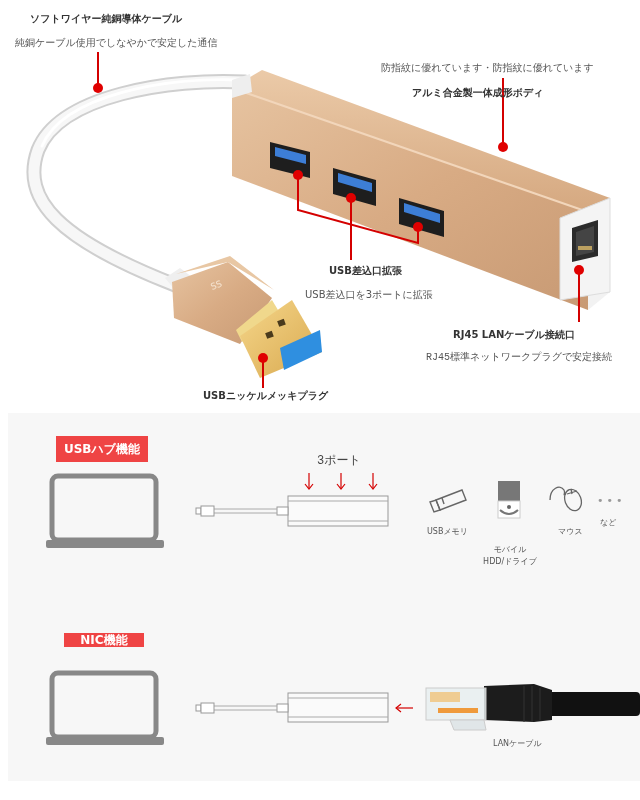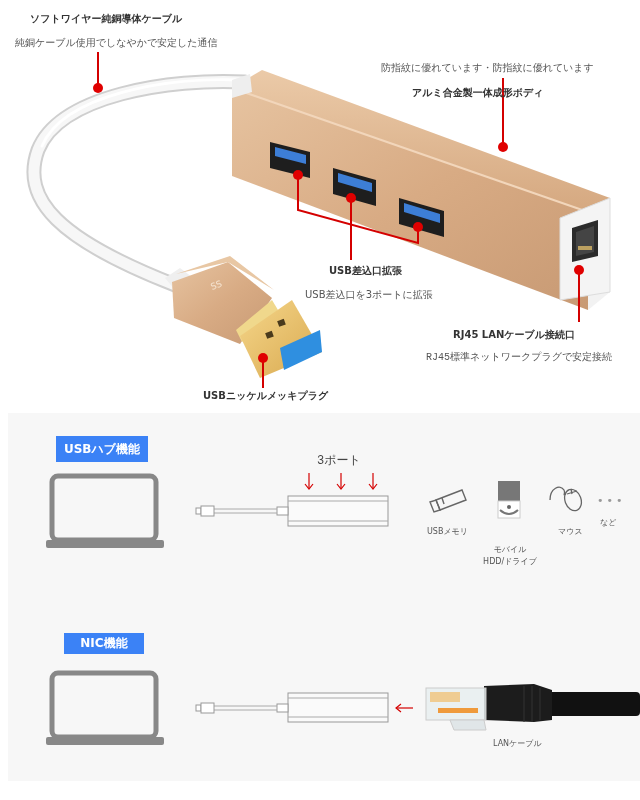--- a/index.html
+++ b/index.html
@@ -10,21 +10,21 @@
 
   
   .c-title { font-weight: bold; font-size: 10px; color: #333; white-space: nowrap; }
   .c-sub { font-size: 10px; color: #555; white-space: nowrap; }
 
   
   #product { position: absolute; left: 0; top: 0; width: 640px; height: 410px; }
 
   
   .panel { position: absolute; left: 8px; top: 413px; width: 632px; height: 368px; background: #f7f7f7; }
-  .badge { position: absolute; background: #3b82f6; color: #fff; font-weight: bold; font-size: 12px;
+  .badge { position: absolute; background: #ef4444; color: #fff; font-weight: bold; font-size: 12px;
            display: flex; align-items: center; justify-content: center; white-space: nowrap; }
   .diagram-label { position: absolute; font-size: 12px; color: #444; white-space: nowrap; }
   .dev-label { position: absolute; font-size: 8px; color: #555; text-align: center; white-space: nowrap; line-height: 12px; }
 </style>
 </head>
 <body>
 
 <svg id="product" viewBox="0 0 640 410" xmlns="http://www.w3.org/2000/svg">
   <defs>
     <linearGradient id="gold" x1="0" y1="0" x2="1" y2="1">
@@ -191,21 +191,21 @@
     <ellipse cx="25" cy="18" rx="8" ry="11" transform="rotate(-20 25 18)"></ellipse>
     <line x1="19" y1="12" x2="29" y2="9"></line>
     <line x1="23" y1="7" x2="24" y2="12"></line>
   </g>
 </svg>
 <div class="dev-label" style="left:558px; top:526px;">マウス</div>
 
 <div class="abs" style="left:597px; top:494px; font-size:11px; color:#999; letter-spacing:3px;">•••</div>
 <div class="dev-label" style="left:600px; top:517px;">など</div>
 
-<div class="badge" style="left:64px; top:633px; width:80px; height:21px;">NIC機能</div>
+<div class="badge" style="left:64px; top:633px; width:80px; height:14px;">NIC機能</div>
 
 <svg class="abs" style="left:44px; top:669px;" width="124" height="80">
   <rect x="8" y="4" width="104" height="64" rx="6" fill="none" stroke="#888" stroke-width="5"></rect>
   <rect x="2" y="68" width="118" height="8" rx="2" fill="#888"></rect>
 </svg>
 
 <svg class="abs" style="left:180px; top:686px;" width="240" height="40">
   <rect x="108" y="7" width="100" height="29" fill="#fafafa" stroke="#999" stroke-width="1"></rect>
   <line x1="108" y1="12" x2="208" y2="12" stroke="#aaa" stroke-width="1"></line>
   <line x1="108" y1="31" x2="208" y2="31" stroke="#aaa" stroke-width="1"></line>

